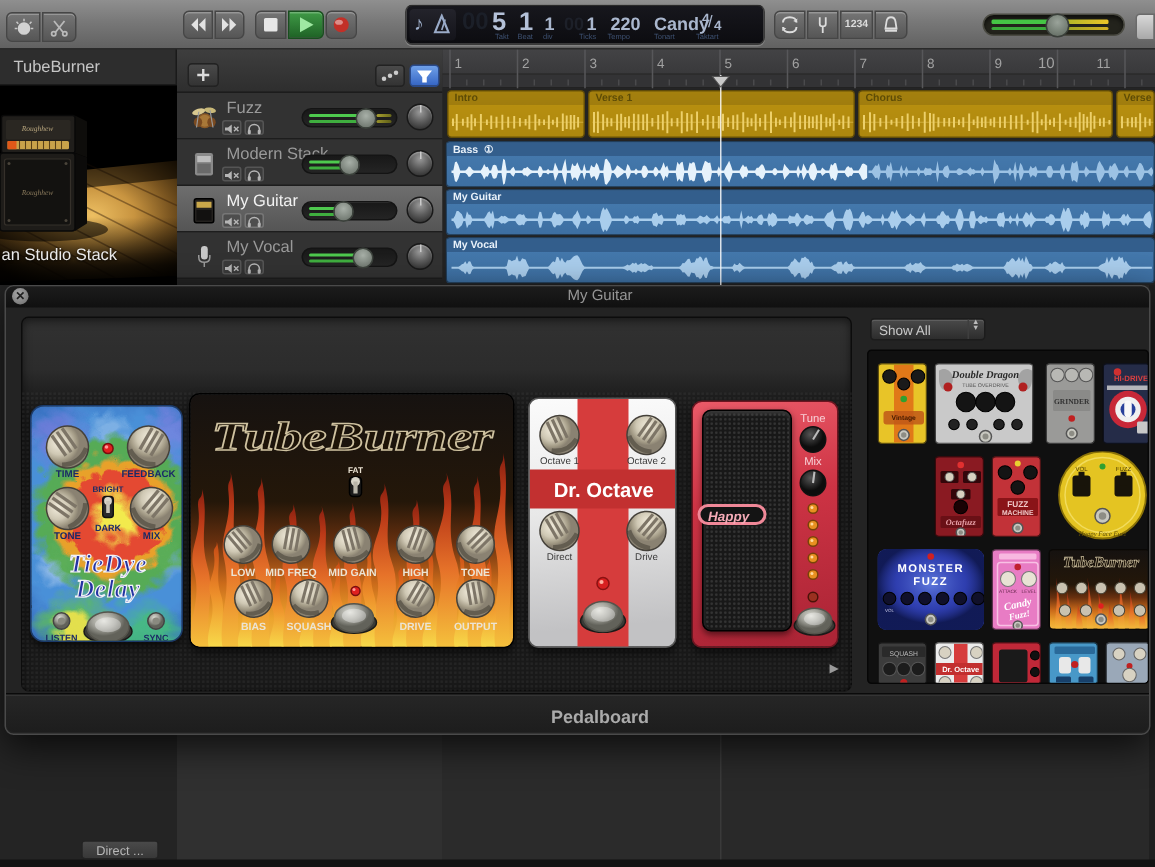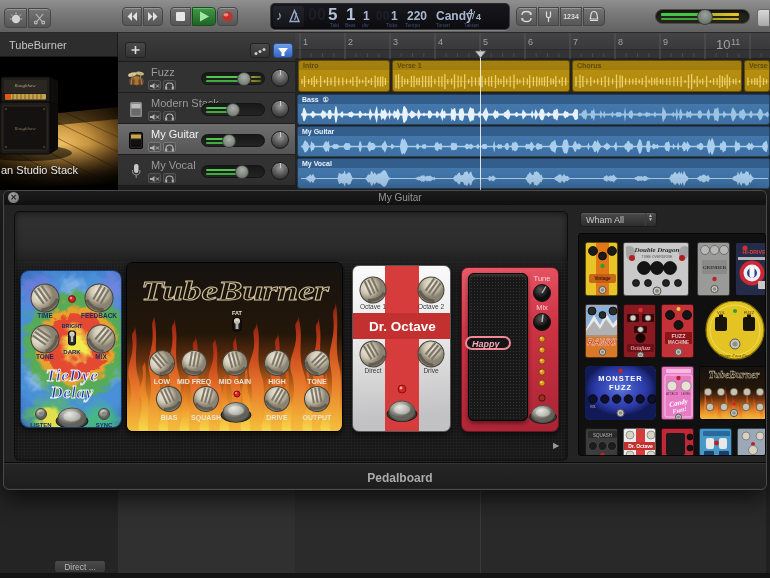--- a/index.html
+++ b/index.html
@@ -361,21 +361,21 @@
     </svg>
     <div class="txt" style="left:303px;top:37px;color:#a2a2a2;font-size:9px;">1</div>
     <div class="txt" style="left:348px;top:37px;color:#a2a2a2;font-size:9px;">2</div>
     <div class="txt" style="left:393px;top:37px;color:#a2a2a2;font-size:9px;">3</div>
     <div class="txt" style="left:438px;top:37px;color:#a2a2a2;font-size:9px;">4</div>
     <div class="txt" style="left:483px;top:37px;color:#a2a2a2;font-size:9px;">5</div>
     <div class="txt" style="left:528px;top:37px;color:#a2a2a2;font-size:9px;">6</div>
     <div class="txt" style="left:573px;top:37px;color:#a2a2a2;font-size:9px;">7</div>
     <div class="txt" style="left:618px;top:37px;color:#a2a2a2;font-size:9px;">8</div>
     <div class="txt" style="left:663px;top:37px;color:#a2a2a2;font-size:9px;">9</div>
-    <div class="txt" style="left:716px;top:37px;color:#a2a2a2;font-size:13px;">10</div>
+    <div class="txt" style="left:692px;top:37px;color:#a2a2a2;font-size:10px;">10</div>
     <div class="txt" style="left:731px;top:37px;color:#a2a2a2;font-size:9px;">11</div>
     <div class="abs" style="left:298px;top:60px;width:92px;height:32px;background:linear-gradient(#bb9210,#ad870e);border-radius:3px;border:1px solid rgba(0,0,0,.45);overflow:hidden;">
       <div class="abs" style="left:0;top:0;width:92px;height:9px;background:rgba(0,0,0,.12);"></div>
       <div class="txt" style="left:4px;top:1px;color:#5e4c06;font-size:7px;font-weight:bold;">Intro</div>
       <svg class="abs" style="left:0;top:9px;" width="92" height="23">
         <path d="M3.0 9.0V14.0M5.5 6.0V17.0M9.6 9.1V13.9M12.7 8.0V15.0M15.3 6.1V16.9M17.7 8.8V14.2M21.6 6.0V17.0M25.6 9.7V13.3M28.5 7.0V16.0M32.0 7.8V15.2M35.9 6.5V16.5M39.8 7.8V15.2M43.8 7.4V15.6M47.6 8.7V14.3M51.4 9.4V13.6M53.9 6.9V16.1M57.9 6.2V16.8M60.5 9.3V13.7M63.7 9.7V13.3M66.9 6.8V16.2M69.6 9.9V13.1M72.4 8.1V14.9M76.2 5.6V17.4M78.8 7.0V16.0M81.5 6.6V16.4M83.8 6.6V16.4M86.4 8.0V15.0" stroke="#edd06a" stroke-width="1.3" fill="none"></path>
         <line x1="2" y1="11.5" x2="90" y2="11.5" stroke="rgba(237,208,106,.5)" stroke-width="0.8"></line>
       </svg>
     </div>
     <div class="abs" style="left:392px;top:60px;width:178px;height:32px;background:linear-gradient(#bb9210,#ad870e);border-radius:3px;border:1px solid rgba(0,0,0,.45);overflow:hidden;">
@@ -720,21 +720,21 @@
         <circle cx="79.3" cy="103.3" r="1" fill="#ffd9a0"></circle>
         <circle cx="80" cy="115" r="3.2" fill="#e89020" stroke="#7a4208"></circle>
         <circle cx="79.3" cy="114.3" r="1" fill="#ffd9a0"></circle>
         <circle cx="80" cy="130" r="3.2" fill="#9a3020" stroke="#4a1208"></circle>
         <ellipse cx="81" cy="149" rx="13.5" ry="6.375" fill="#3a3a36" stroke="#1a1a18"></ellipse>
         <ellipse cx="81" cy="146" rx="11.5" ry="8.5" fill="url(#fsw)" stroke="#55544c" stroke-width="1"></ellipse>
         <ellipse cx="81" cy="144.5" rx="7.13" ry="4.25" fill="rgba(255,255,255,.35)"></ellipse>
       </svg>
     </div>
 <div class="abs" style="left:580px;top:212px;width:77px;height:15px;background:linear-gradient(#4a4a4a,#2d2d2d);border:1px solid #1c1c1c;border-radius:3px;box-shadow:inset 0 1px 0 #5e5e5e;"></div>
-<div class="txt" style="left:586px;top:214.5px;color:#c9c9c9;font-size:9px;">Wham All</div>
+<div class="txt" style="left:586px;top:214.5px;color:#c9c9c9;font-size:9px;">Show All</div>
 <div class="abs" style="left:645px;top:213px;width:1px;height:13px;background:#3e3e3e;"></div>
 <div class="txt" style="left:648px;top:212.5px;color:#bbb;font-size:5px;line-height:4px;">▲<br>▼</div>
 
 <div class="abs" style="left:578px;top:233px;width:188px;height:223px;background:#101010;border-radius:3px;border:1px solid #060606;overflow:hidden;" id="grid">
       <div class="abs" style="left:6px;top:8px;width:33px;height:54px;background:#e8c428;border-radius:3px;border:1px solid rgba(0,0,0,.6);overflow:hidden;"><svg width="33" height="54">
           <rect x="0" y="0" width="33" height="54" fill="#e8c428"></rect>
           <rect x="10" y="0" width="13" height="54" fill="#e07818"></rect>
           <circle cx="7" cy="8" r="4.5" fill="#1a1a1a" stroke="#000" stroke-width="0.7"></circle>
           <circle cx="26" cy="8" r="4.5" fill="#1a1a1a" stroke="#000" stroke-width="0.7"></circle>
           <circle cx="16.5" cy="13" r="4" fill="#1a1a1a" stroke="#000" stroke-width="0.7"></circle>
@@ -777,32 +777,20 @@
       <div class="abs" style="left:156px;top:8px;width:32px;height:54px;background:#252c48;border-radius:3px;border:1px solid rgba(0,0,0,.6);overflow:hidden;"><svg width="32" height="54">
           <rect width="32" height="54" fill="#252c48"></rect>
           <circle cx="9" cy="5" r="2.5" fill="#d03030"></circle>
           <text x="18" y="11" font-size="5.2" font-weight="bold" fill="#d84040" text-anchor="middle" font-family="Liberation Sans">HI-DRIVE</text>
           <rect x="2" y="14" width="28" height="3" fill="#d8d8d8" opacity=".8"></rect>
           <circle cx="16" cy="30" r="12.5" fill="#c82838"></circle>
           <circle cx="16" cy="30" r="8.5" fill="#f0f0f0"></circle>
           <circle cx="16" cy="30" r="5" fill="#28409a"></circle>
           <rect x="13.5" y="24" width="5" height="11" rx="2.4" fill="#f8f8f8"></rect>
           <rect x="22" y="38" width="9" height="8" rx="1" fill="#c8c8c8"></rect>
-        </svg></div>
-      <div class="abs" style="left:6px;top:70px;width:33px;height:54px;background:#d87828;border-radius:3px;border:1px solid rgba(0,0,0,.6);overflow:hidden;"><svg width="33" height="54">
-          <rect width="33" height="54" fill="#d87828"></rect>
-          <rect x="0" y="0" width="33" height="22" fill="#8ab0d8"></rect>
-          <path d="M0 24 L8 10 L14 20 L20 8 L27 19 L33 12 V30 H0Z" fill="#e8e8ea"></path>
-          <path d="M0 26 L8 16 L14 24 L20 14 L27 23 L33 18 V32 H0Z" fill="#9a9a9c" opacity=".7"></path>
-          <circle cx="6" cy="6" r="4" fill="#2a2a2a" stroke="#000" stroke-width="0.7"></circle>
-          <circle cx="27" cy="6" r="4" fill="#2a2a2a" stroke="#000" stroke-width="0.7"></circle>
-          <circle cx="16.5" cy="10" r="3.5" fill="#2a2a2a" stroke="#000" stroke-width="0.7"></circle>
-          <text x="16" y="40" font-size="8.5" font-weight="bold" font-style="italic" fill="#c81818" stroke="#fff" stroke-width="0.3" text-anchor="middle" font-family="Liberation Sans">RAWK!</text>
-          <circle cx="16.5" cy="47" r="3.2" fill="#c8c8c0" stroke="#555"></circle>
-          <circle cx="16.5" cy="47" r="1.6" fill="#8d8d85"></circle>
         </svg></div>
       <div class="abs" style="left:44px;top:70px;width:33px;height:54px;background:#8a1a22;border-radius:3px;border:1px solid rgba(0,0,0,.6);overflow:hidden;"><svg width="33" height="54">
           <rect width="33" height="54" fill="#8a1a22"></rect>
           <circle cx="16.5" cy="5" r="2.2" fill="#e03030"></circle>
           <rect x="3" y="9" width="12" height="8" rx="1" fill="#33060a"></rect>
           <rect x="18" y="9" width="12" height="8" rx="1" fill="#33060a"></rect>
           <circle cx="9" cy="13" r="3" fill="#d8d0c0" stroke="#555" stroke-width="0.7"></circle>
           <circle cx="24" cy="13" r="3" fill="#d8d0c0" stroke="#555" stroke-width="0.7"></circle>
           <rect x="10" y="21" width="13" height="7" rx="1" fill="#33060a"></rect>
           <circle cx="16.5" cy="24.5" r="2.8" fill="#d8d0c0" stroke="#555" stroke-width="0.7"></circle>

